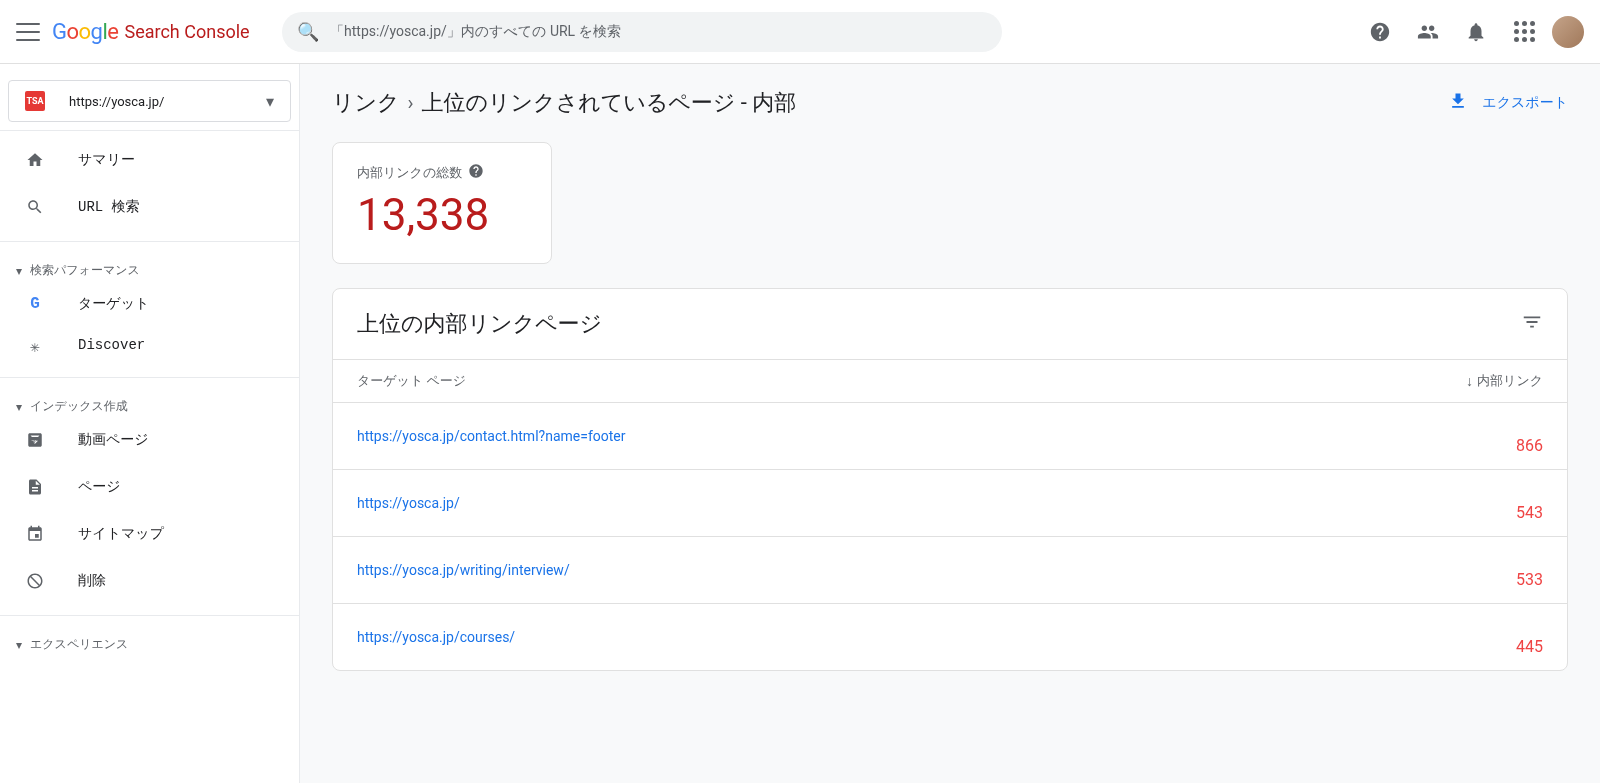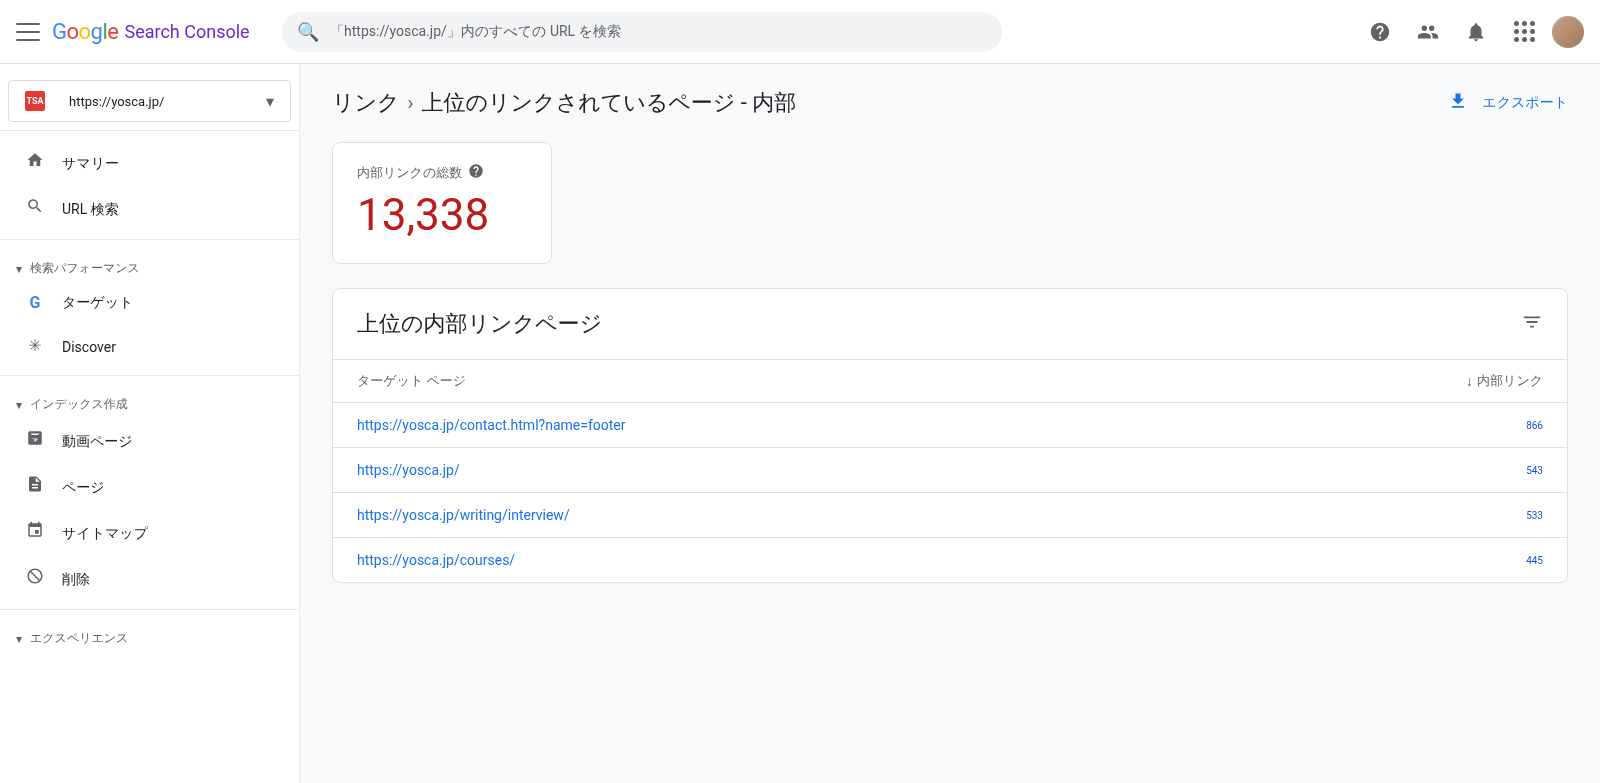--- a/index.html
+++ b/index.html
@@ -38,21 +38,21 @@
       display: flex; align-items: center; gap: 6px; flex-shrink: 0;
     }
     .google-logo {
       font-size: 22px; font-weight: 400; letter-spacing: -0.5px;
     }
     .g-blue { color: #4285F4; }
     .g-red { color: #EA4335; }
     .g-yellow { color: #FBBC05; }
     .g-green { color: #34A853; }
     .logo-product {
-      font-size: 18px; color: #6d28d9; font-weight: 400;
+      font-size: 18px; color: #b91c1c; font-weight: 400;
     }
     .search-bar {
       flex: 1;
       max-width: 720px;
       height: 40px;
       background: #f1f3f4;
       border-radius: 24px;
       display: flex;
       align-items: center;
       padding: 0 16px;
@@ -126,28 +126,29 @@
       flex: 1; font-size: 13px; color: #202124;
     }
     .dropdown-arrow {
       color: #5f6368; font-size: 16px;
     }
     .nav-divider {
       height: 1px; background: #e8eaed; margin: 8px 0;
     }
     .nav-item {
       display: flex;
-      align-items: flex-end;
-      gap: 16px;
+      align-items: flex-start;
+      gap: 32px;
       padding: 12px 24px;
       cursor: pointer;
       color: #202124;
       font-size: 14px;
       border-radius: 0 24px 24px 0;
       margin-right: 8px;
+      font-family: Liberation Mono, monospace;
     }
     .nav-icon {
       font-size: 18px; color: #5f6368; width: 22px; text-align: center;
     }
     .nav-section-label {
       display: flex;
       align-items: center;
       gap: 8px;
       padding: 12px 16px 4px 16px;
       color: #5f6368;
@@ -274,22 +275,23 @@
     .table-row:last-child {
       border-bottom: none;
     }
     .table-row-link {
       color: #1a73e8;
       font-size: 14px;
       text-decoration: none;
       cursor: pointer;
     }
     .table-row-count {
-      color: #1d4ed8;
-      font-size: 10px;
+      color: #ef4444;
+      font-size: 16px;
+      margin-top: 19px;
     }
 
     
     ::-webkit-scrollbar { width: 6px; }
     ::-webkit-scrollbar-track { background: transparent; }
     ::-webkit-scrollbar-thumb { background: #dadce0; border-radius: 3px; }
 
     
     .grid-icon {
       display: grid;

